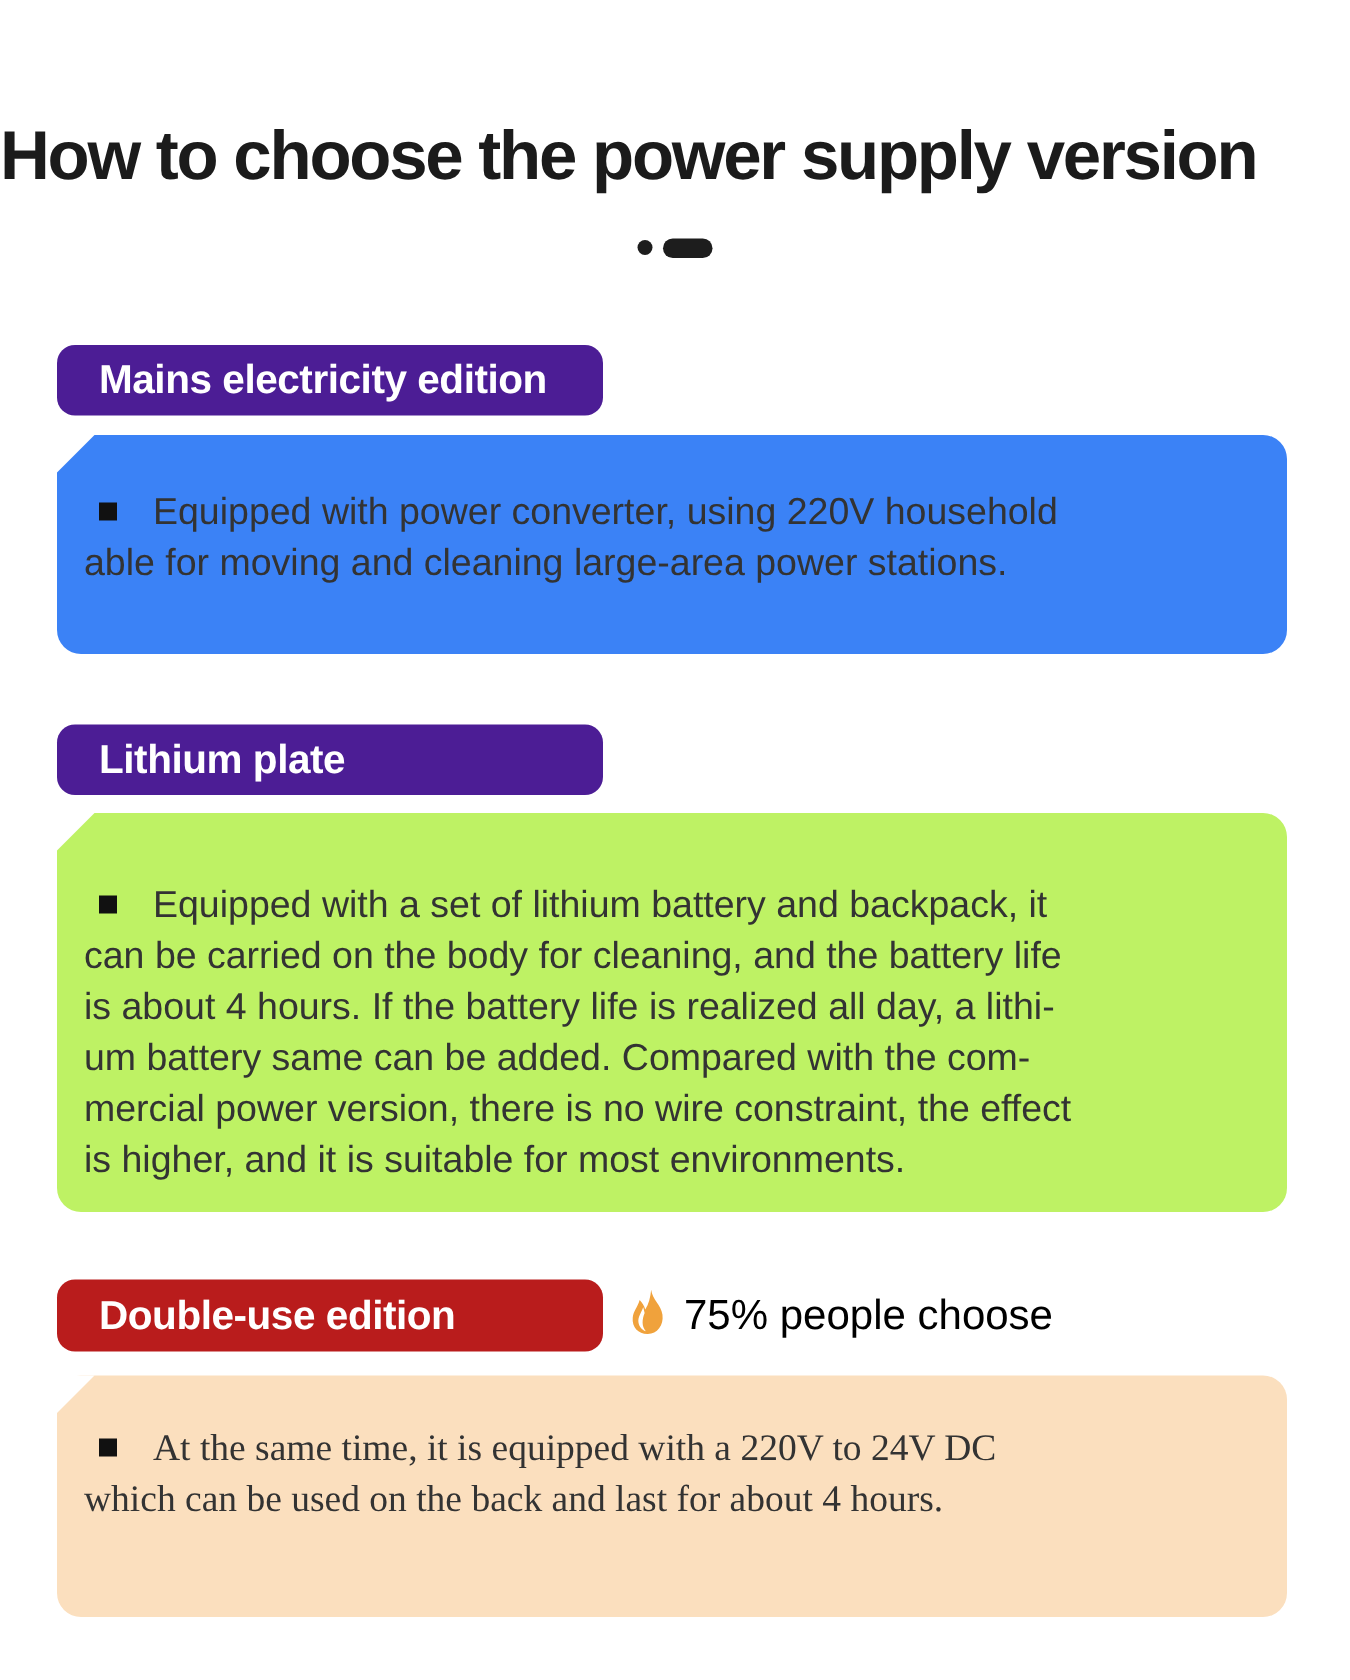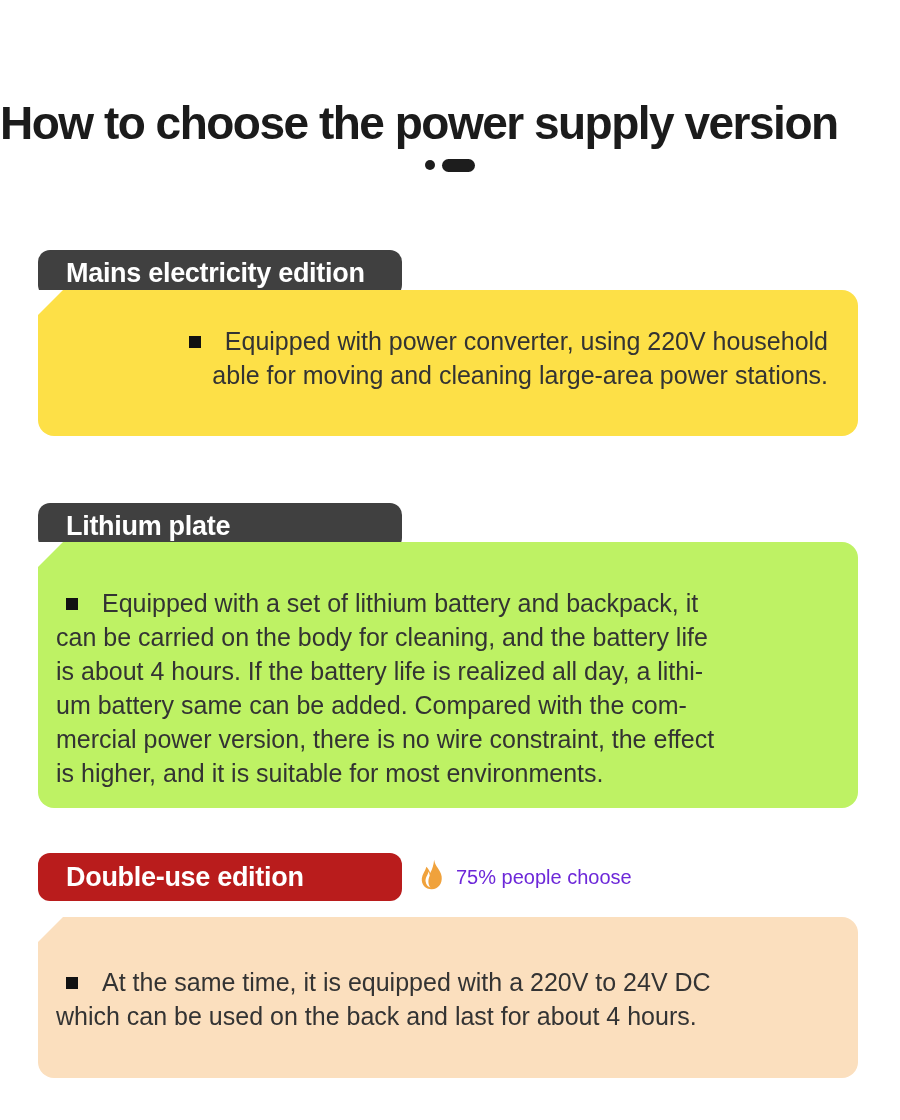--- a/index.html
+++ b/index.html
@@ -3,56 +3,56 @@
 <meta charset="utf-8">
 <style>
   html,body{margin:0;padding:0;background:#ffffff;}
   .canvas{
     position:relative;width:900px;height:1120px;background:#ffffff;overflow:hidden;
     font-family:"Liberation Sans",sans-serif;
   }
   
   .page-title{
     position:absolute;top:76px;left:0;width:764px;text-align:right;
-    font-size:46px;font-weight:bold;letter-spacing:-1.5px;color:#1b1b1b;white-space:nowrap;margin-top:20px;
+    font-size:46px;font-weight:bold;letter-spacing:-1.5px;color:#1b1b1b;white-space:nowrap;
   }
   .title-deco{
     position:absolute;top:157px;left:0;width:900px;height:16px;
     display:flex;justify-content:center;align-items:center;gap:7px;
   }
   .deco-dot{width:10px;height:10px;border-radius:50%;background:#1d1d1d;}
   .deco-dash{width:33px;height:13px;border-radius:7px;background:#1d1d1d;}
   
   .sec-label{
     position:absolute;left:38px;width:364px;height:47px;border-radius:12px;
     color:#ffffff;font-size:27px;font-weight:bold;letter-spacing:-0.3px;
     line-height:47px;padding-left:28px;box-sizing:border-box;white-space:nowrap;
   }
-  .sec-label.dark{background:#404040;margin-top:20px;}
+  .sec-label.dark{background:#4c1d95;}
   .sec-label.orange{background:#b91c1c;}
   .label-1{top:230px;}
   .label-2{top:483px;}
   .label-3{top:853px;height:48px;line-height:48px;}
   
   .badge{
     position:absolute;top:853px;left:416px;height:48px;
     display:flex;align-items:center;gap:8px;
   }
   .badge .flame{width:32px;height:37px;display:block;}
-  .badge-text{color:#6d28d9;font-size:20px;white-space:nowrap;}
+  .badge-text{color:#000000;font-size:28px;white-space:nowrap;}
   
   .sec-box{
     position:absolute;left:38px;width:820px;border-radius:16px;
     box-sizing:border-box;padding:34px 30px 0 18px;
     font-size:25px;line-height:34px;color:#333333;
   }
   .sec-box .bline{white-space:nowrap;}
-  .box-1{top:290px;height:146px;background:#fde047;text-align:right;}
+  .box-1{top:290px;height:146px;background:#3b82f6;}
   .box-2{top:542px;height:266px;background:#bef264;padding-top:44px;}
-  .box-3{top:917px;height:161px;background:#FBDFBE;padding-top:48px;}
+  .box-3{top:917px;height:161px;background:#FBDFBE;padding-top:32px;font-family:Liberation Serif, serif;}
   
   .sec-box::before{
     content:"";position:absolute;top:0;left:0;width:0;height:0;
     border-top:25px solid #ffffff;border-right:25px solid transparent;
   }
   
   .bullet{
     display:inline-block;width:12px;height:12px;background:#111111;
     margin:0 24px 0 10px;transform:translateY(-2px);
   }

